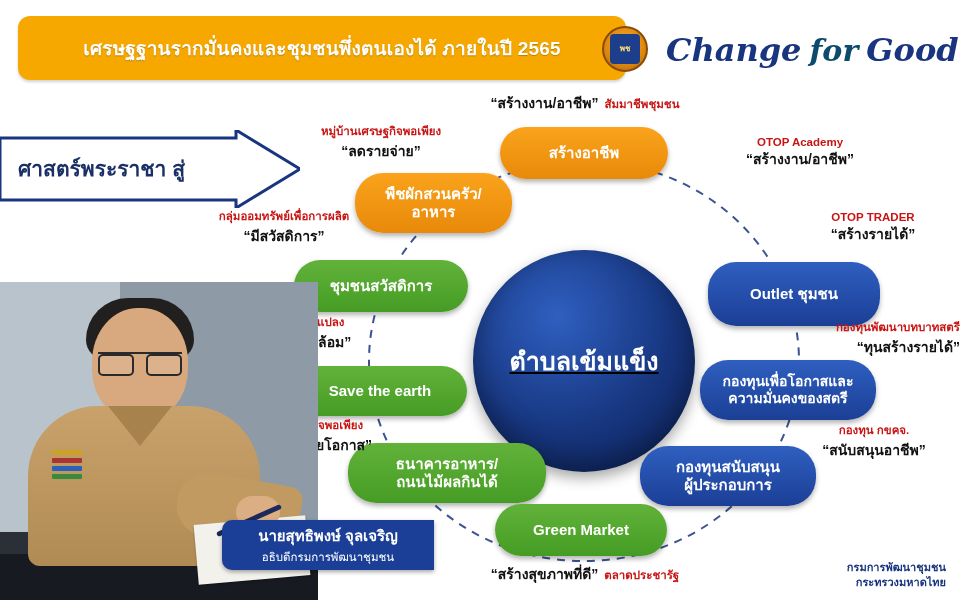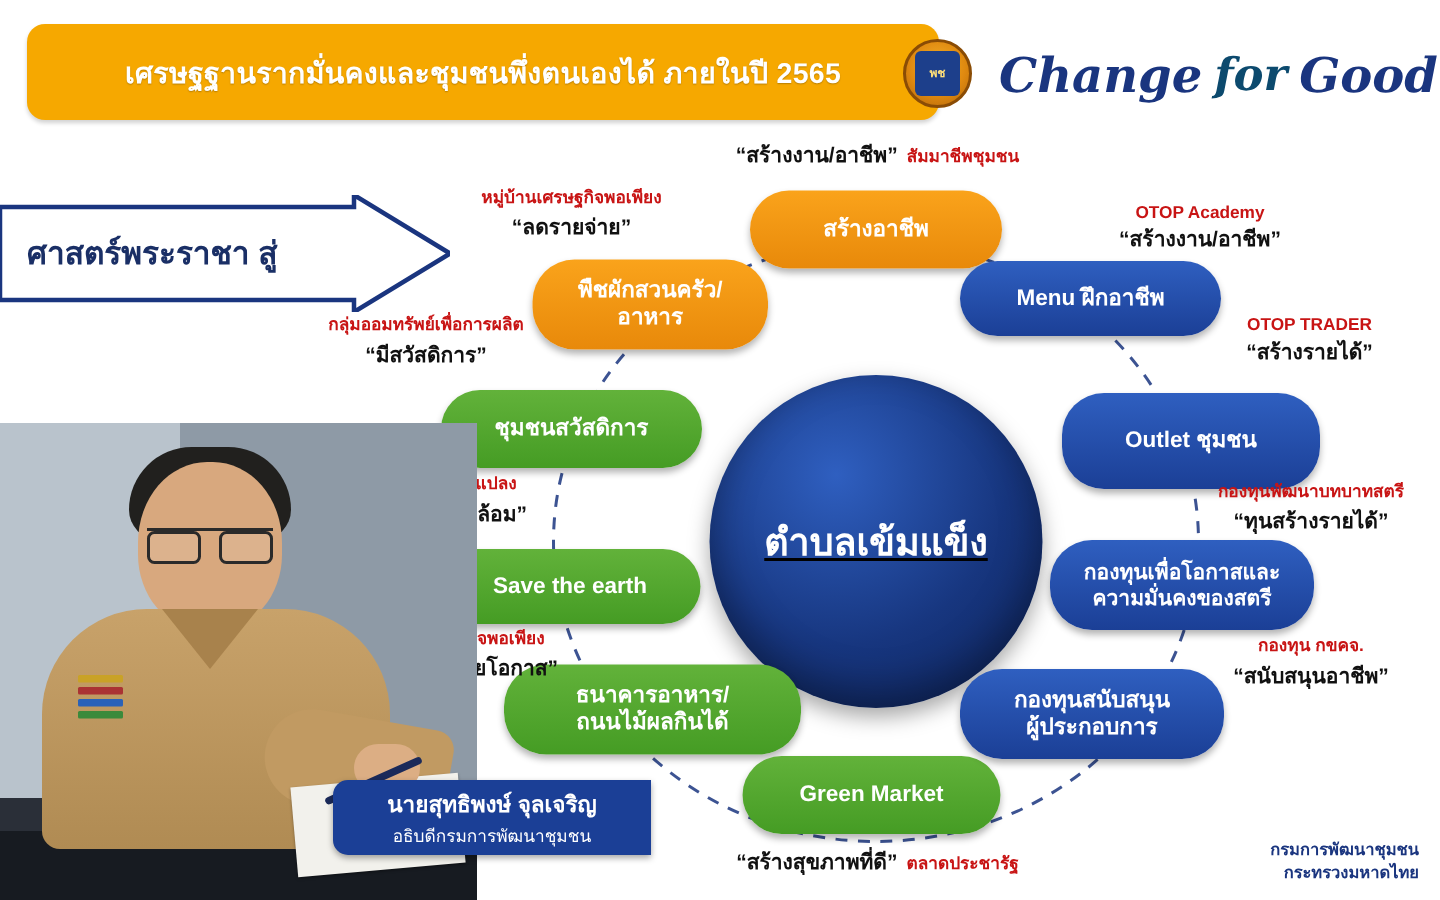--- a/index.html
+++ b/index.html
@@ -208,21 +208,21 @@
   </div>
 
   <div class="node green" style="left:294px;top:260px;width:174px;height:52px;">
     <span>ชุมชนสวัสดิการ</span>
   </div>
 
   <div class="node green" style="left:293px;top:366px;width:174px;height:50px;text-align:right;">
     <span>Save the earth</span>
   </div>
 
-  <div class="node green" style="left:336px;top:443px;width:198px;height:60px;white-space:pre-line;text-align:center;">
+  <div class="node green" style="left:348px;top:443px;width:198px;height:60px;white-space:pre-line;text-align:center;">
     <span>ธนาคารอาหาร/
 ถนนไม้ผลกินได้</span>
   </div>
 
   <div class="node green" style="left:495px;top:504px;width:172px;height:52px;">
     <span>Green Market</span>
   </div>
 
   <div class="node blue" style="left:640px;top:446px;width:176px;height:60px;white-space:pre-line;">
     <span>กองทุนสนับสนุน
@@ -231,23 +231,20 @@
 
   <div class="node blue" style="left:700px;top:360px;width:176px;height:60px;white-space:pre-line;font-size:14px;">
     <span>กองทุนเพื่อโอกาสและ
 ความมั่นคงของสตรี</span>
   </div>
 
   <div class="node blue" style="left:708px;top:262px;width:172px;height:64px;">
     <span>Outlet ชุมชน</span>
   </div>
 
-  <div class="node blue" style="left:640px;top:174px;width:174px;height:50px;">
-    <span>Menu ฝึกอาชีพ</span>
-  </div>
 
   <div class="cap" style="left:440px;top:92px;width:290px;">
     <div class="row">
       <span class="black">“สร้างงาน/อาชีพ”</span>
       <span class="red">สัมมาชีพชุมชน</span>
     </div>
   </div>
 
   <div class="cap" style="left:278px;top:122px;width:206px;">
     <span class="red">หมู่บ้านเศรษฐกิจพอเพียง</span>
@@ -274,21 +271,21 @@
       <span class="black">“สร้างสุขภาพที่ดี”</span>
       <span class="red">ตลาดประชารัฐ</span>
     </div>
   </div>
 
   <div class="cap" style="left:790px;top:421px;width:168px;">
     <span class="red">กองทุน กขคจ.</span>
     <span class="black">“สนับสนุนอาชีพ”</span>
   </div>
 
-  <div class="cap" style="left:788px;top:318px;width:172px;">
+  <div class="cap" style="left:788px;top:318px;width:172px;text-align:right;">
     <span class="red">กองทุนพัฒนาบทบาทสตรี</span>
     <span class="black">“ทุนสร้างรายได้”</span>
   </div>
 
   <div class="cap" style="left:792px;top:211px;width:162px;">
     <span class="red">OTOP TRADER</span>
     <span class="black">“สร้างรายได้”</span>
   </div>
 
   <div class="cap" style="left:700px;top:136px;width:200px;">

